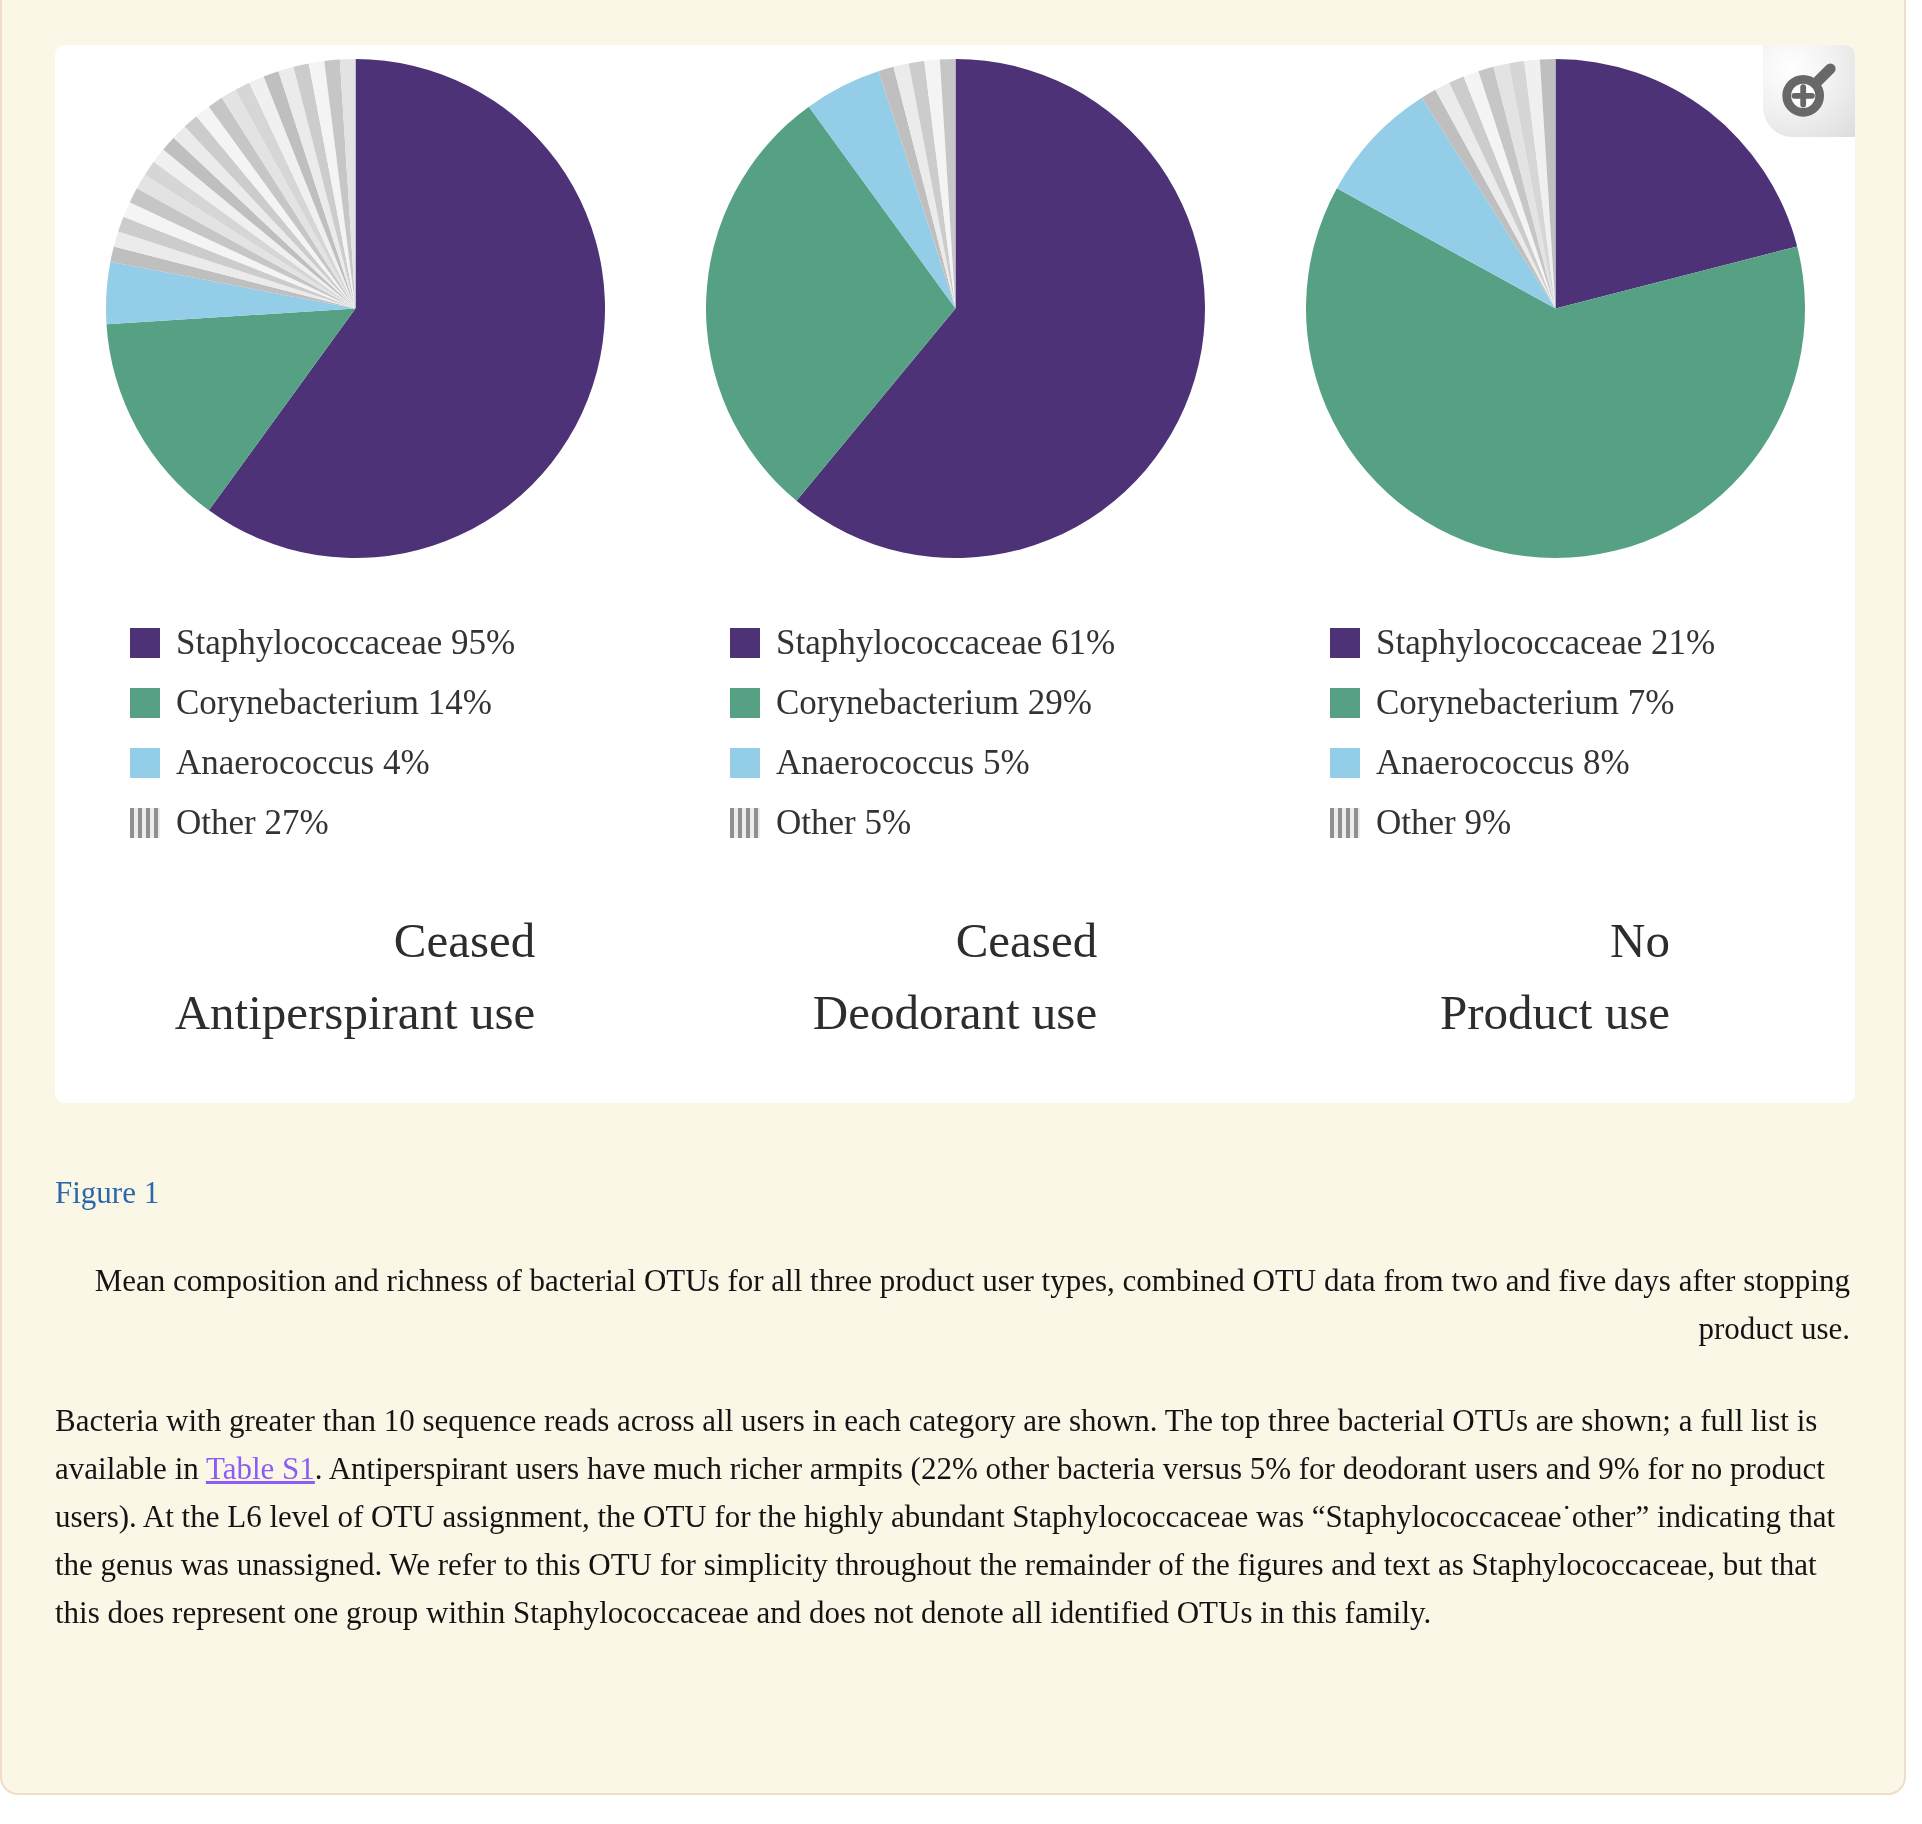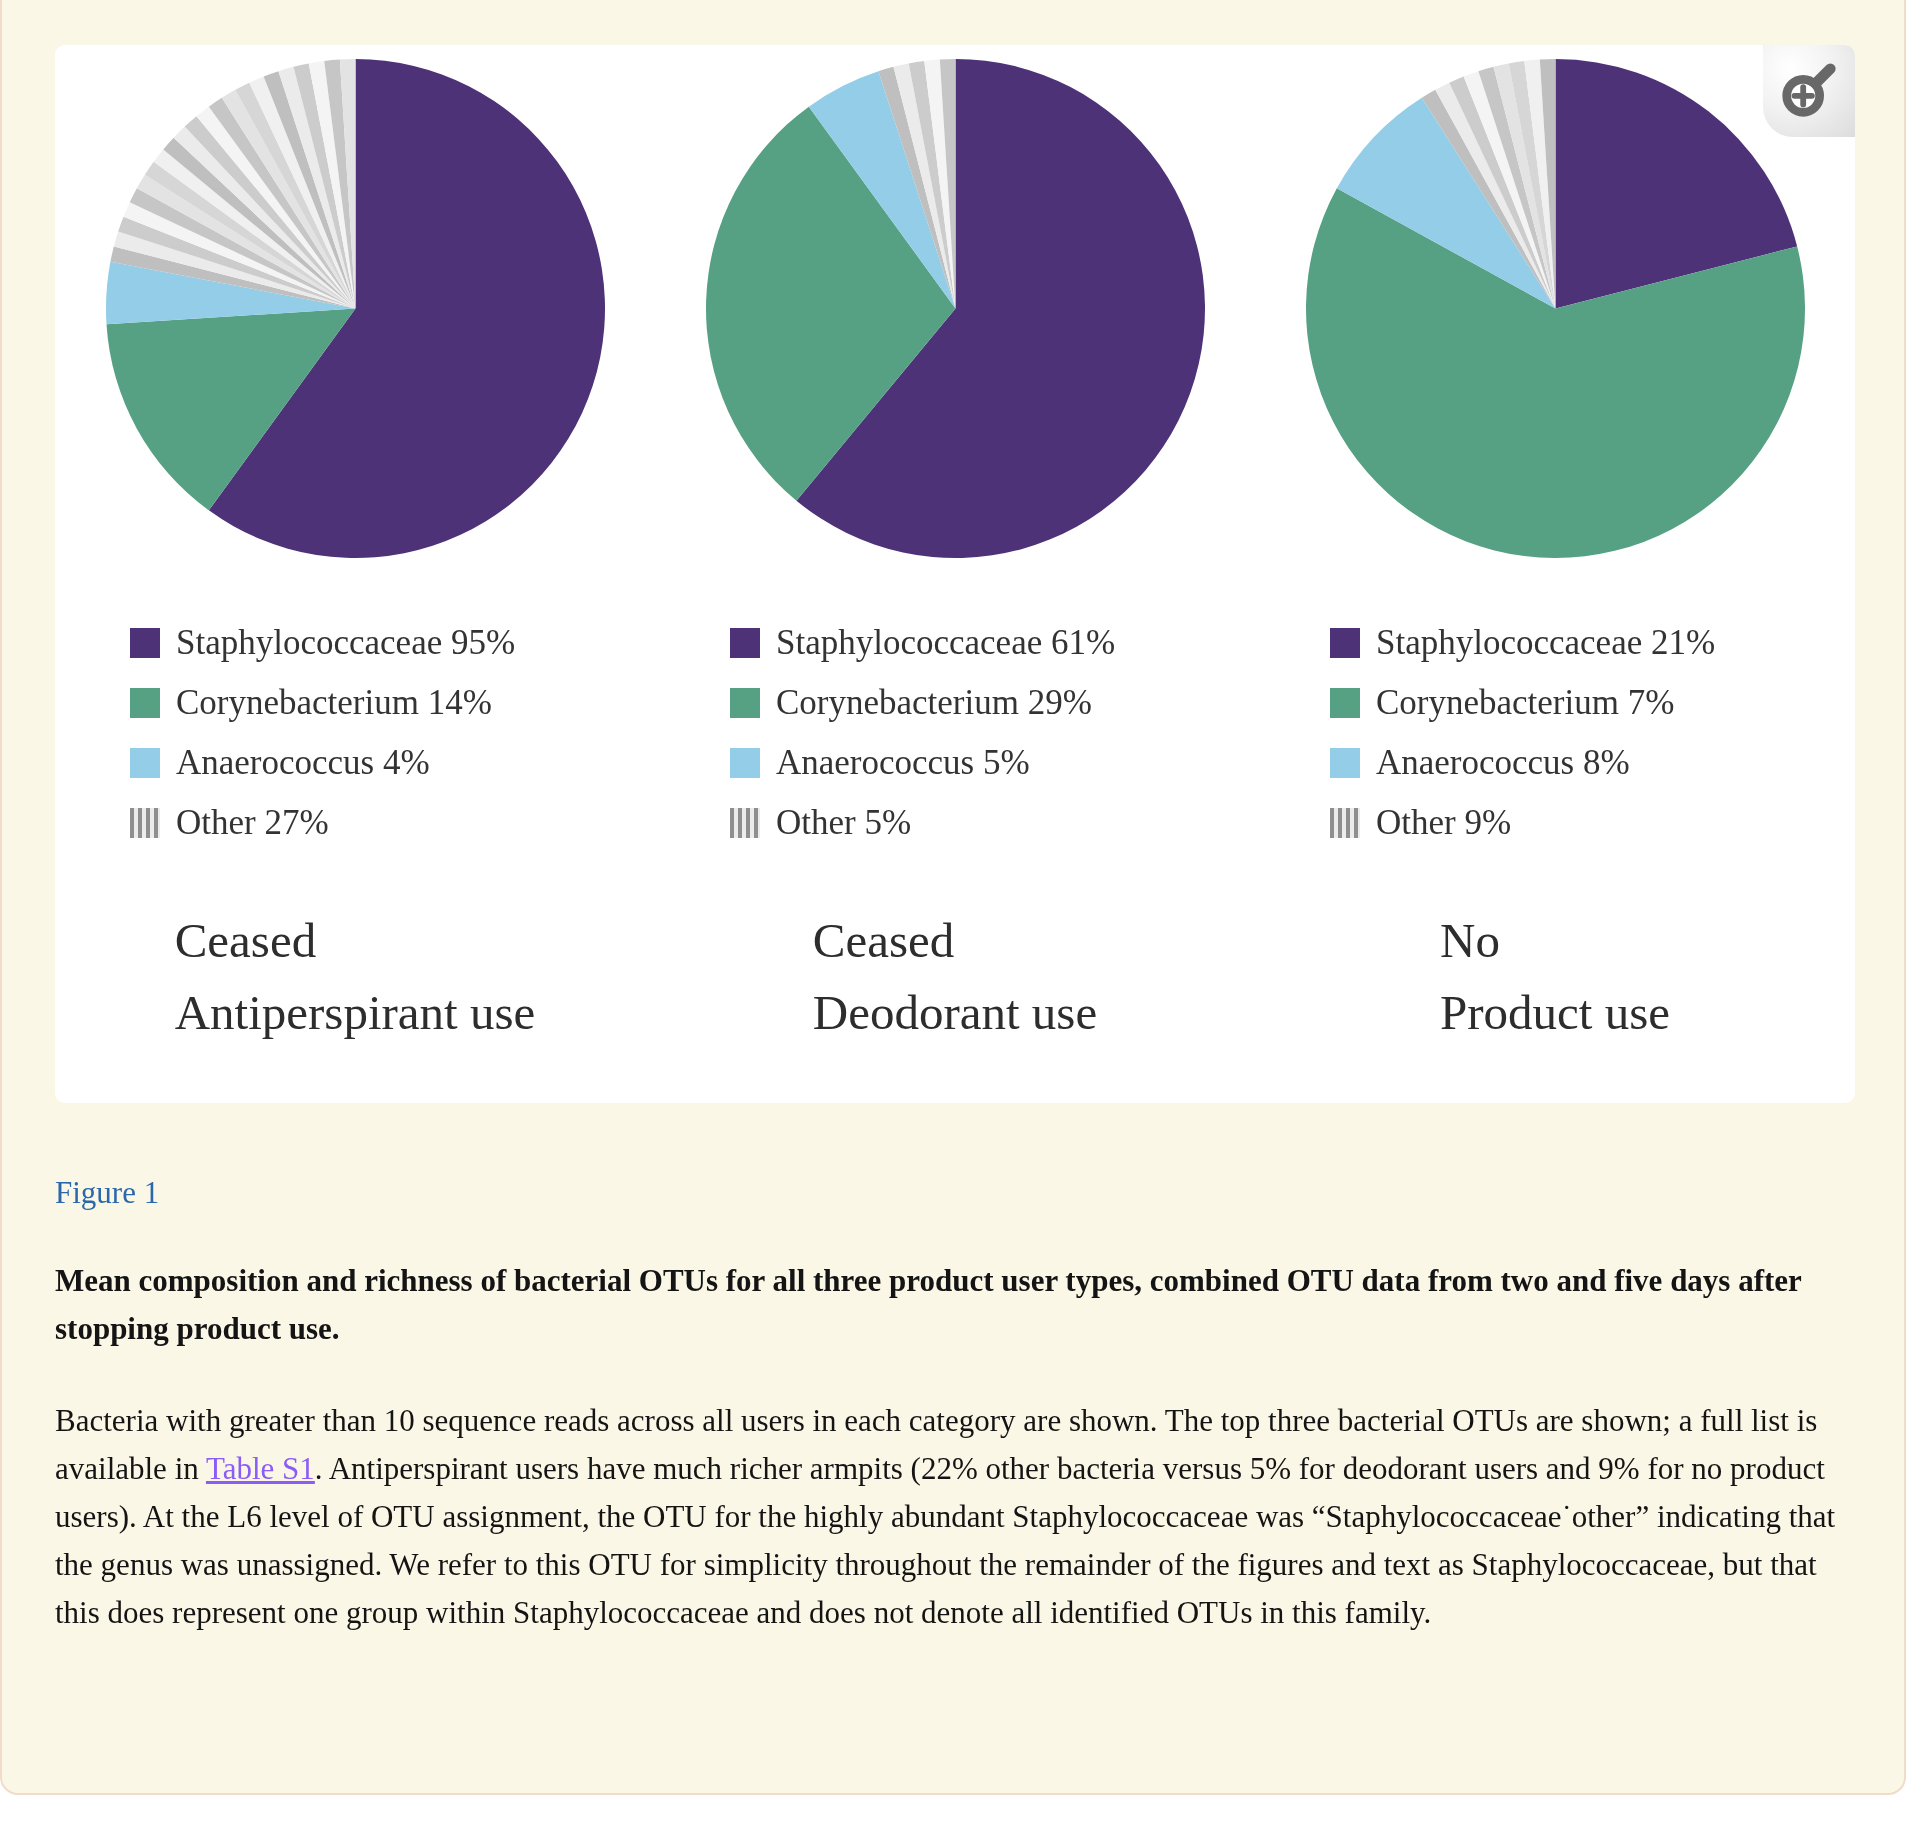--- a/index.html
+++ b/index.html
@@ -57,37 +57,38 @@
   .swatch{
     width:30px;height:30px;flex:0 0 30px;
     margin-right:16px;
   }
   .swatch.stripes{
     background:repeating-linear-gradient(90deg,#8f8f8f 0 4px,#ececec 4px 8px);
   }
   .legend .genus{text-align:right;}
   .chart-label{
     margin-top:52px;
-    text-align:left;
+    text-align:right;
     font-size:49px;line-height:72px;
     color:#2d2d2d;
   }
   .figure-link{
     display:inline-block;
     margin-top:72px;
     font-size:31px;
     color:#2a68ab;
     cursor:pointer;
   }
   .caption{
     margin:46px 0 0 0;
     max-width:1795px;
-    font-size:31px;font-weight:bold;
+    font-size:31px;font-weight:normal;
     line-height:48px;
     color:#141414;
+    text-align:right;
   }
   .body-text{
     margin:44px 0 0 0;
     max-width:1795px;
     font-size:31px;
     line-height:48px;
     color:#141414;
   }
   .inline-link{
     color:#8b5cf6;

